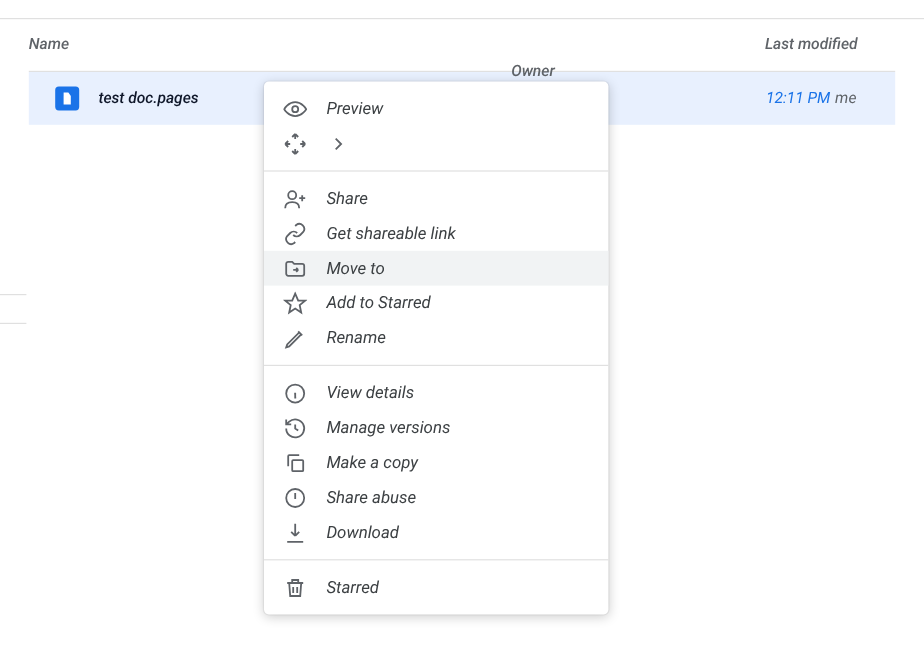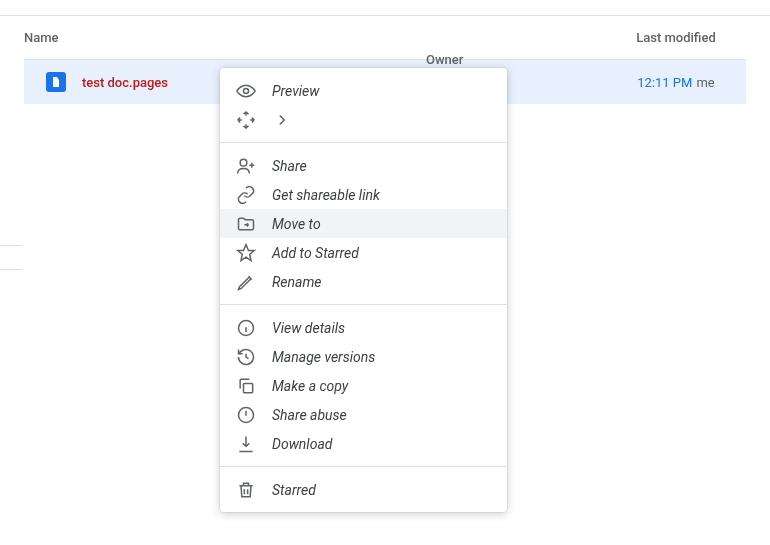--- a/index.html
+++ b/index.html
@@ -13,20 +13,21 @@
     overflow: hidden;
     position: relative;
   }
   .divider-top {
     border-bottom: 1px solid #e0e0e0;
     height: 16px;
   }
   .table {
     width: 100%;
     padding: 0 24px;
+    font-style: italic;
   }
   .table-header {
     display: flex;
     align-items: center;
     height: 44px;
     color: #5f6368;
     font-size: 13px;
     font-weight: 500;
     border-bottom: 1px solid #e0e0e0;
   }
@@ -41,21 +42,21 @@
   }
   .table-row.selected { background: #e8f0fe; }
   .file-icon {
     width: 20px; height: 20px;
     background: #1a73e8;
     border-radius: 3px;
     display: flex; align-items: center; justify-content: center;
     margin-left: 22px;
   }
   .file-icon svg { width: 12px; height: 12px; fill: #fff; }
-  .file-name { color: #b91c1c; font-weight: 500; }
+  .file-name { color: #0f172a; font-weight: 500; }
   .modified-time { color: #1a73e8; }
   .modified-by { color: #5f6368; margin-left: 4px; }
   .context-menu {
     position: absolute;
     top: 68px;
     left: 220px;
     width: 287px;
     background: #fff;
     border-radius: 4px;
     box-shadow: 0 2px 10px rgba(0,0,0,.2), 0 0 0 1px rgba(0,0,0,.05);

